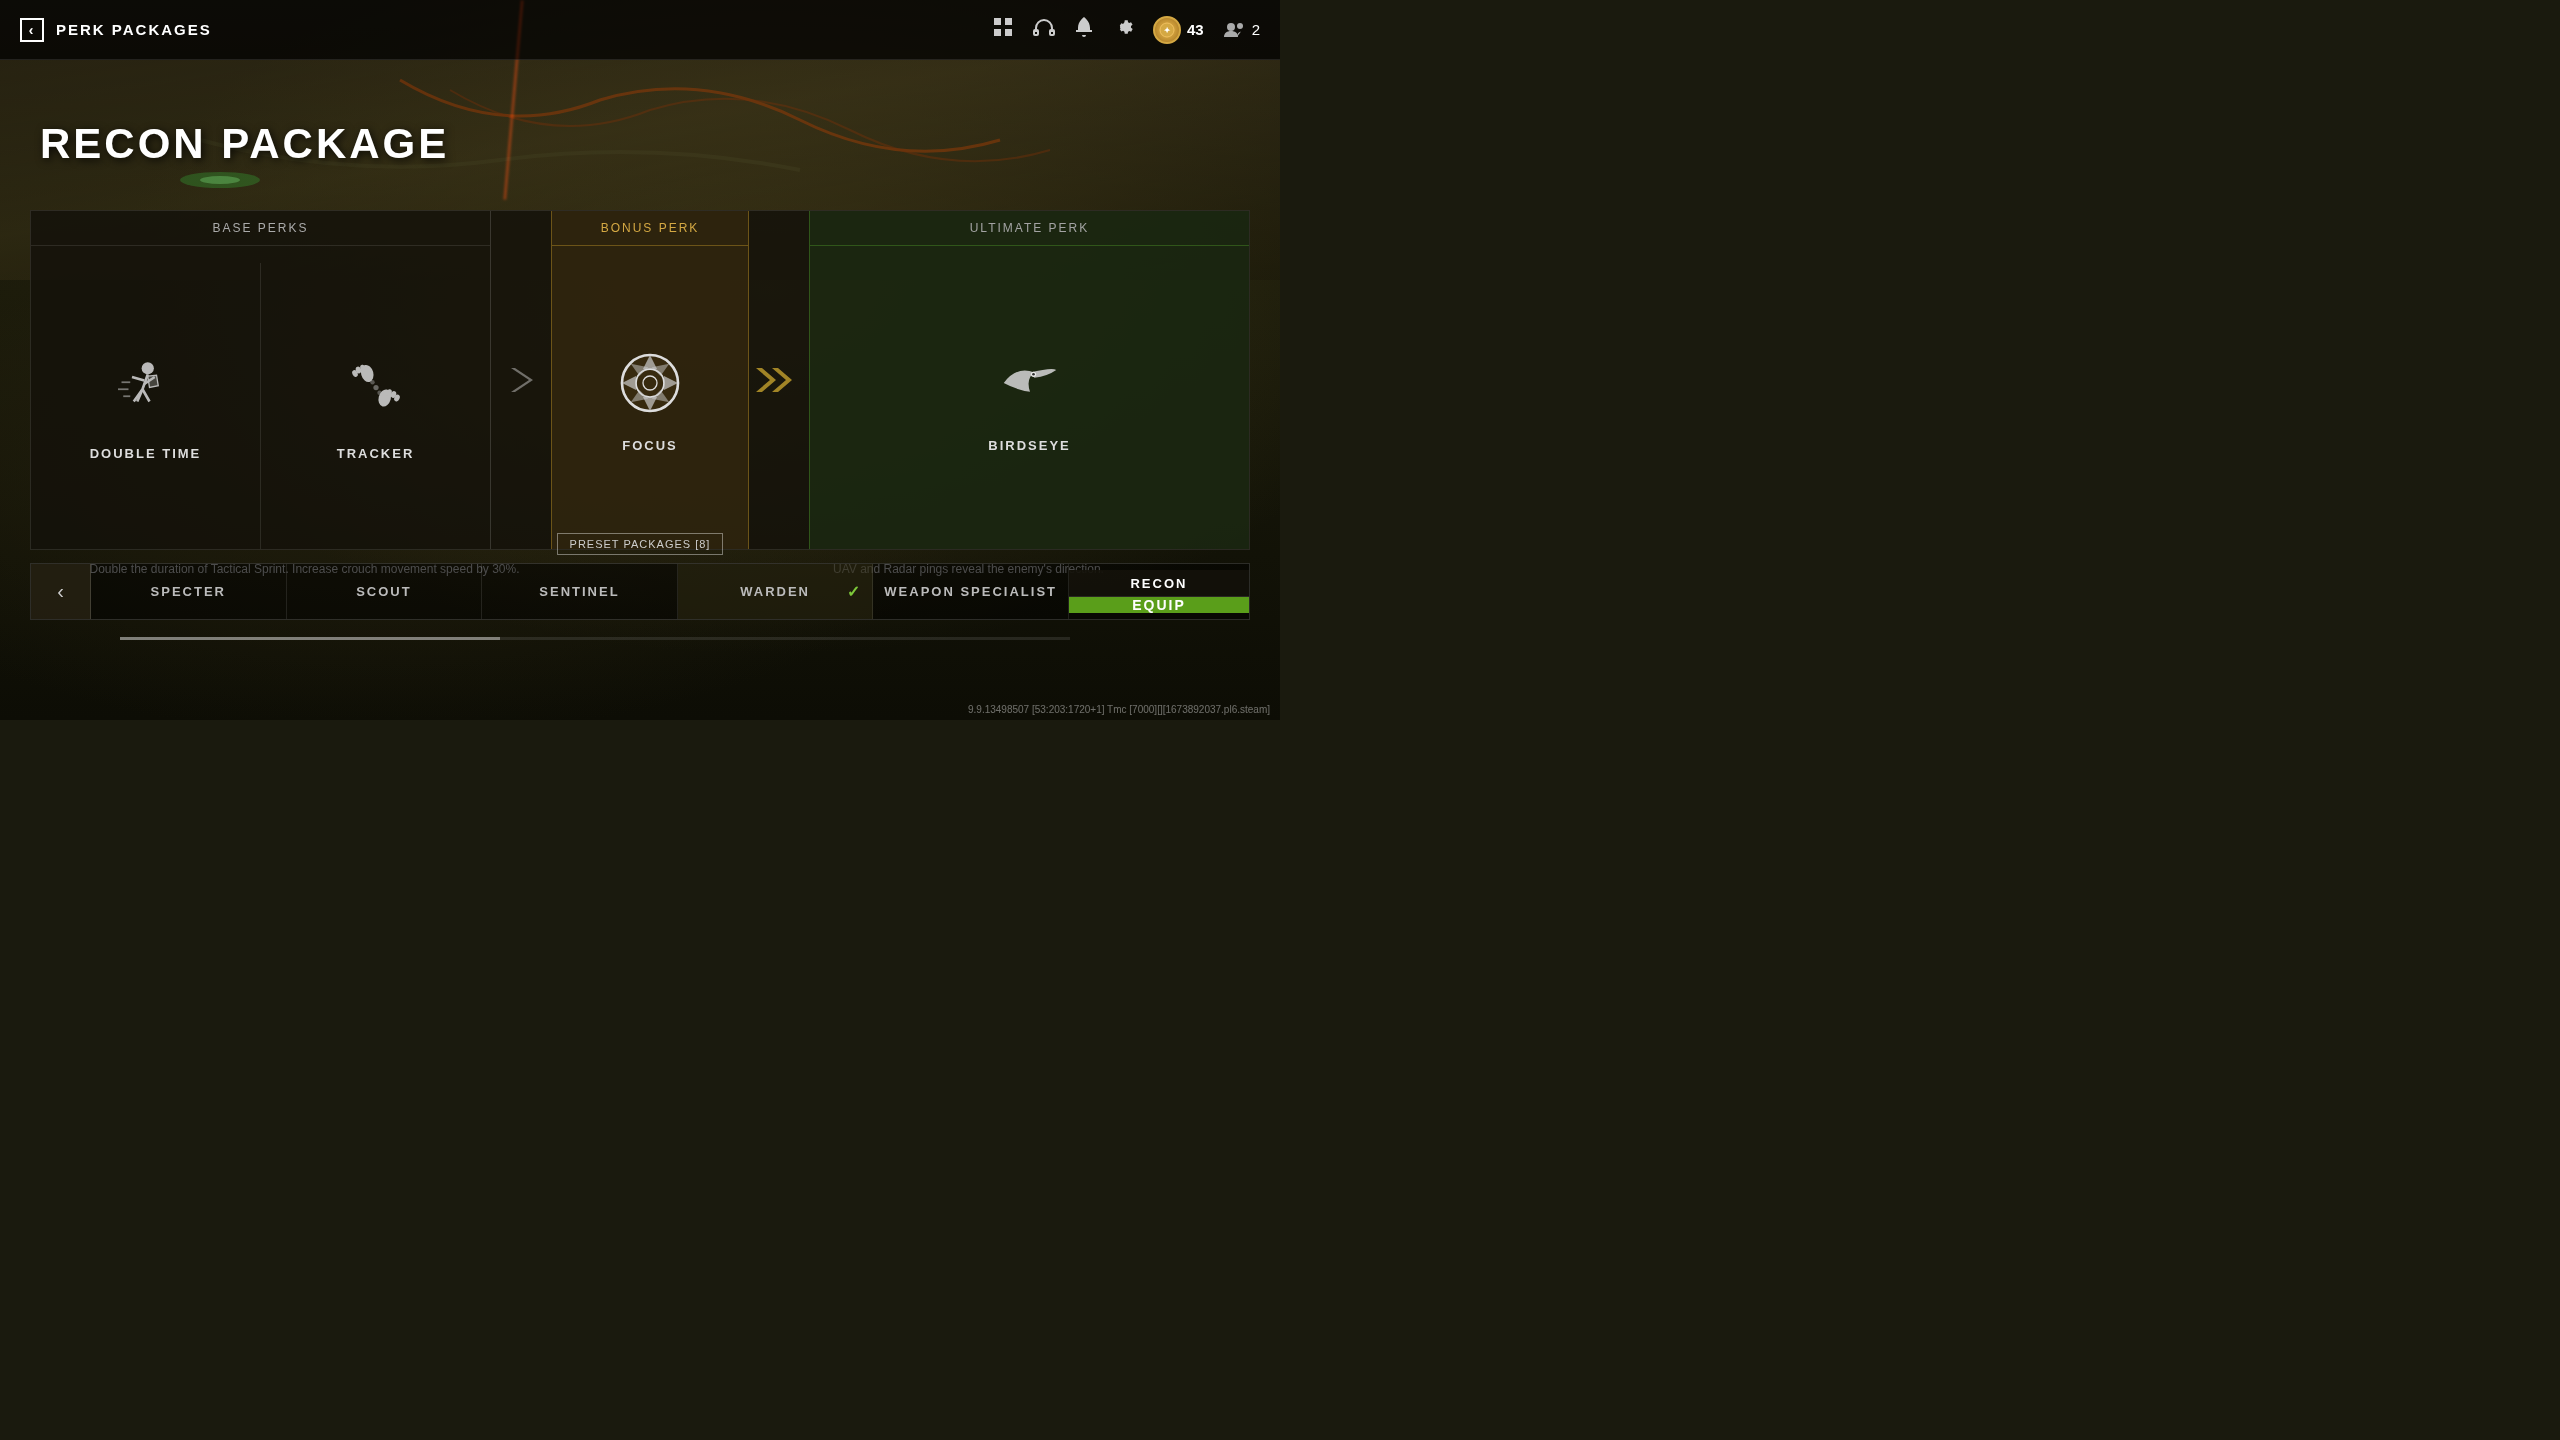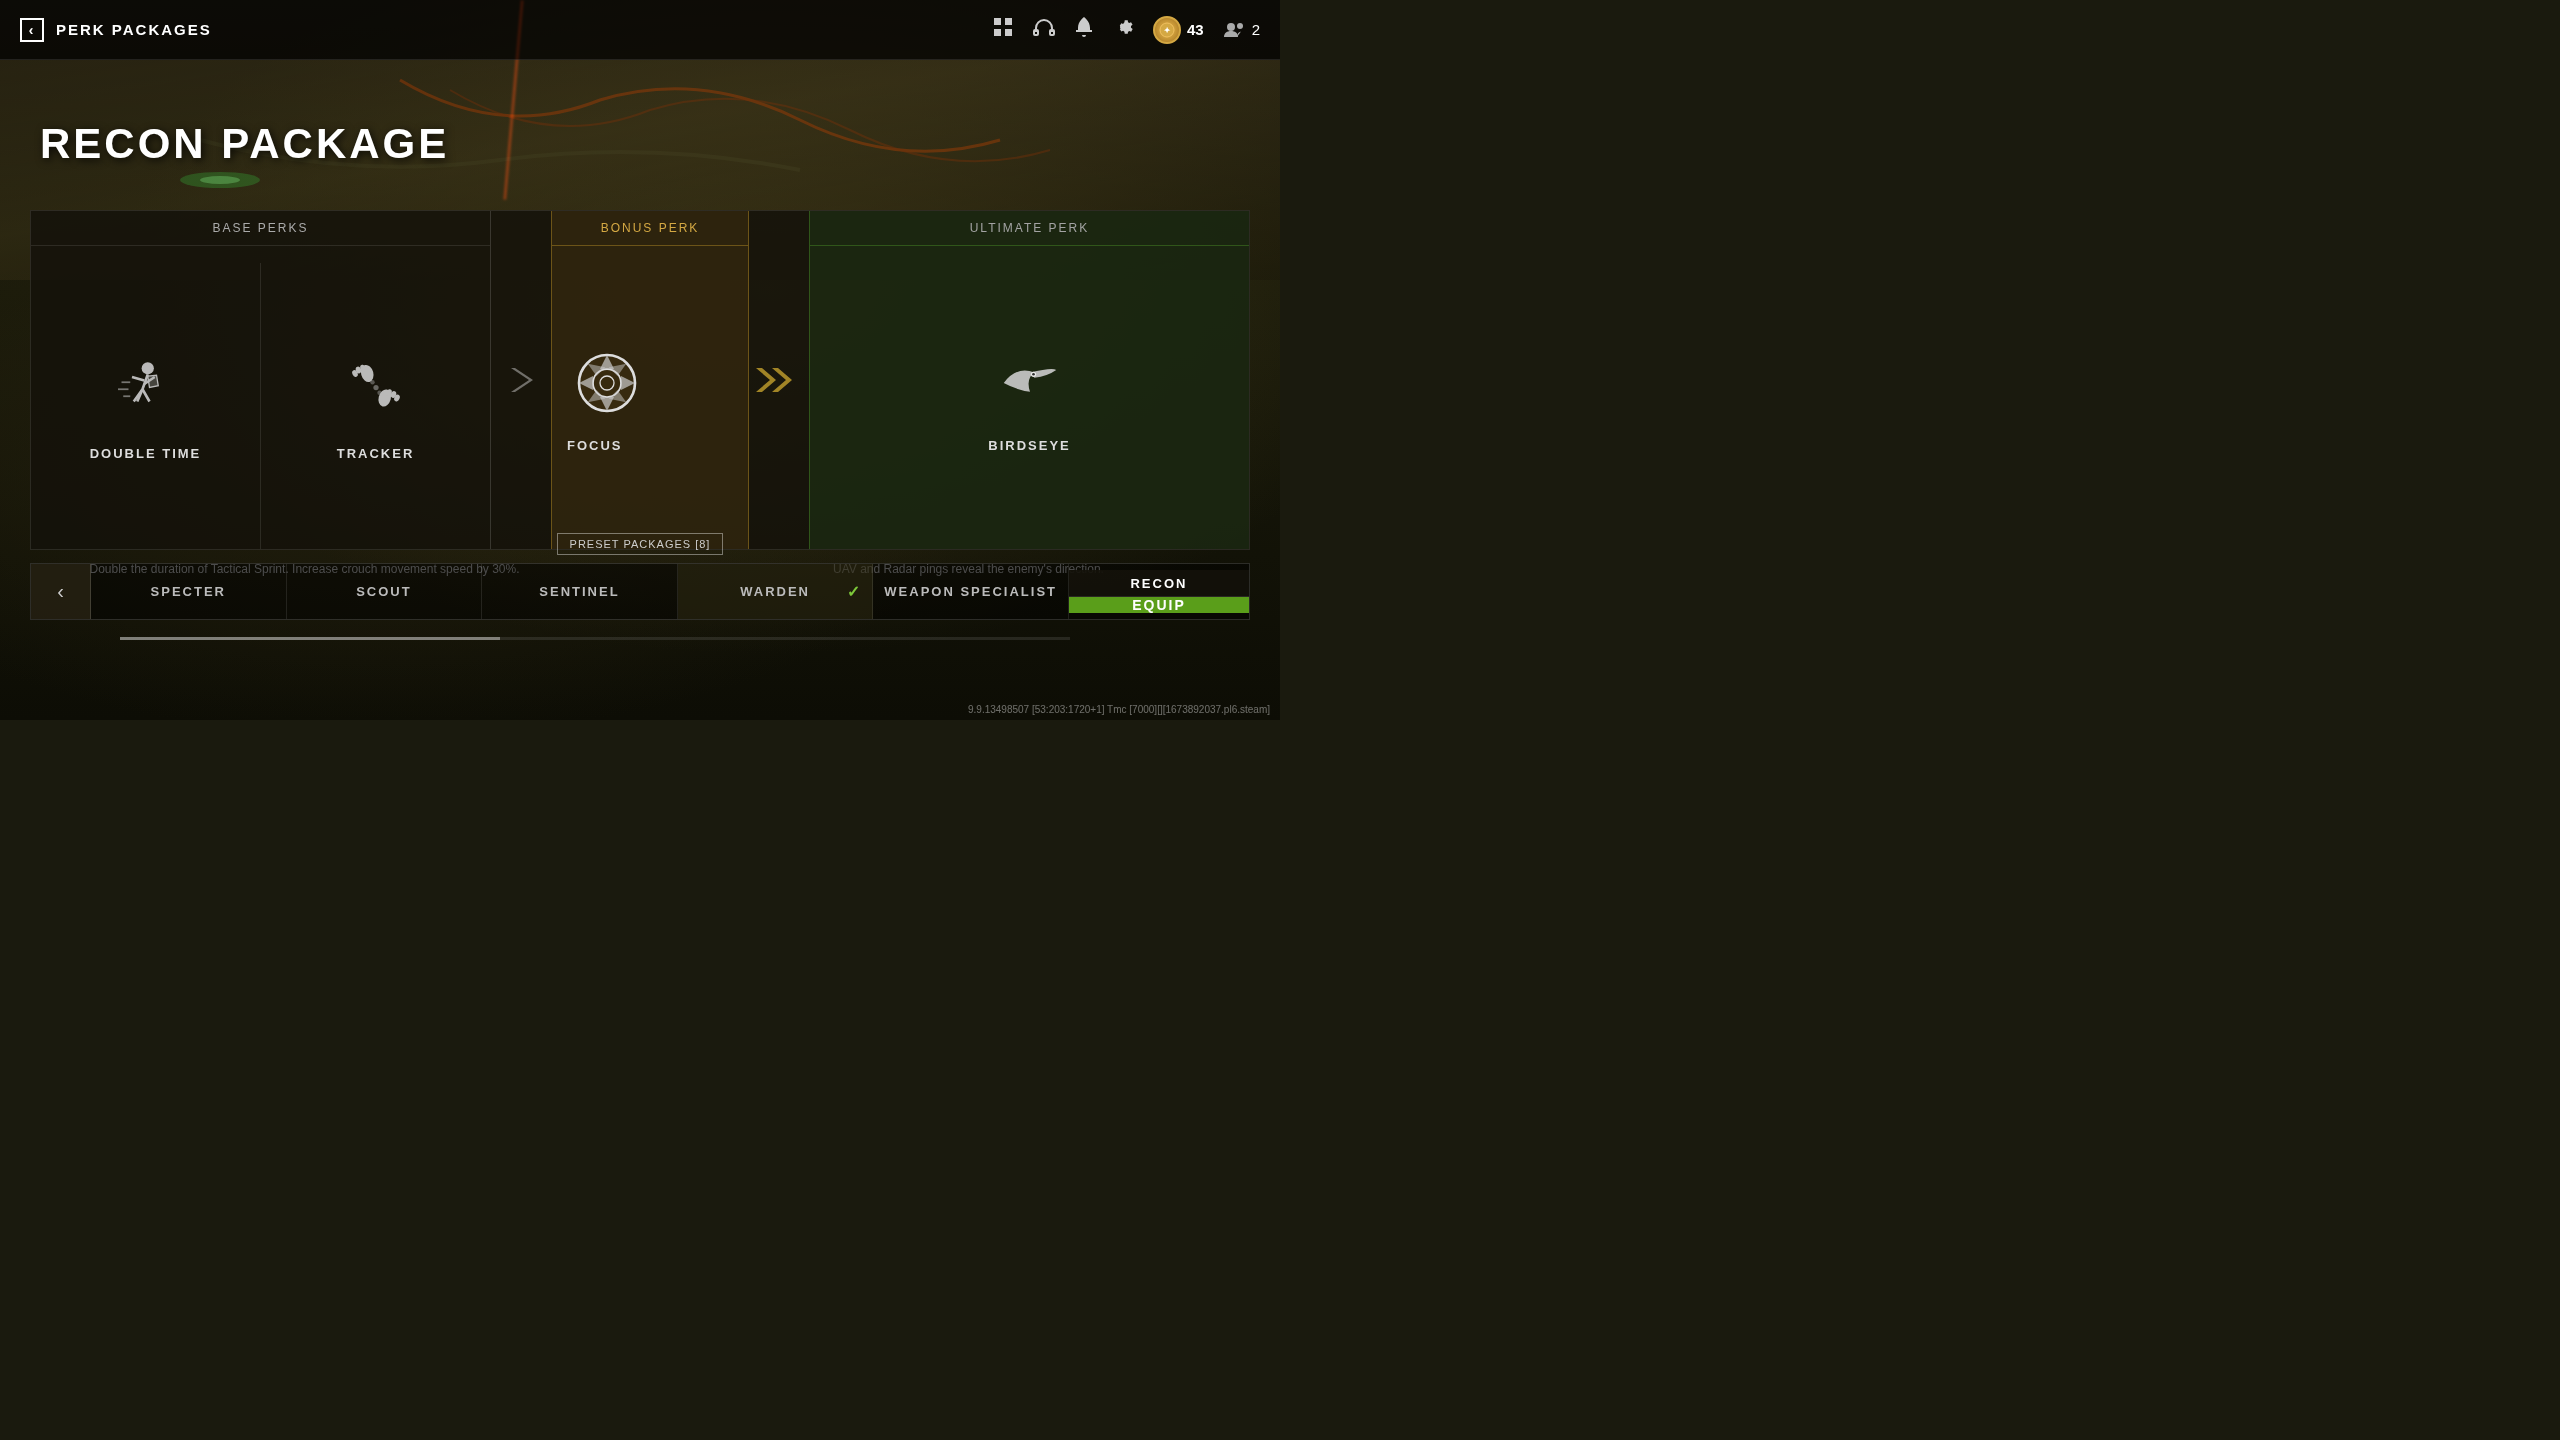--- a/index.html
+++ b/index.html
@@ -269,21 +269,21 @@
       font-size: 12px;
       letter-spacing: 2px;
       color: #d4a843;
       border-bottom: 1px solid rgba(255,200,50,0.3);
     }
 
     .bonus-perk-card {
       flex: 1;
       display: flex;
       flex-direction: column;
-      align-items: flex-start;
+      align-items: center;
       justify-content: center;
       padding: 20px 15px;
       cursor: pointer;
     }
 
     
     .ultimate-perk-section {
       display: flex;
       flex-direction: column;
       flex: 1;

